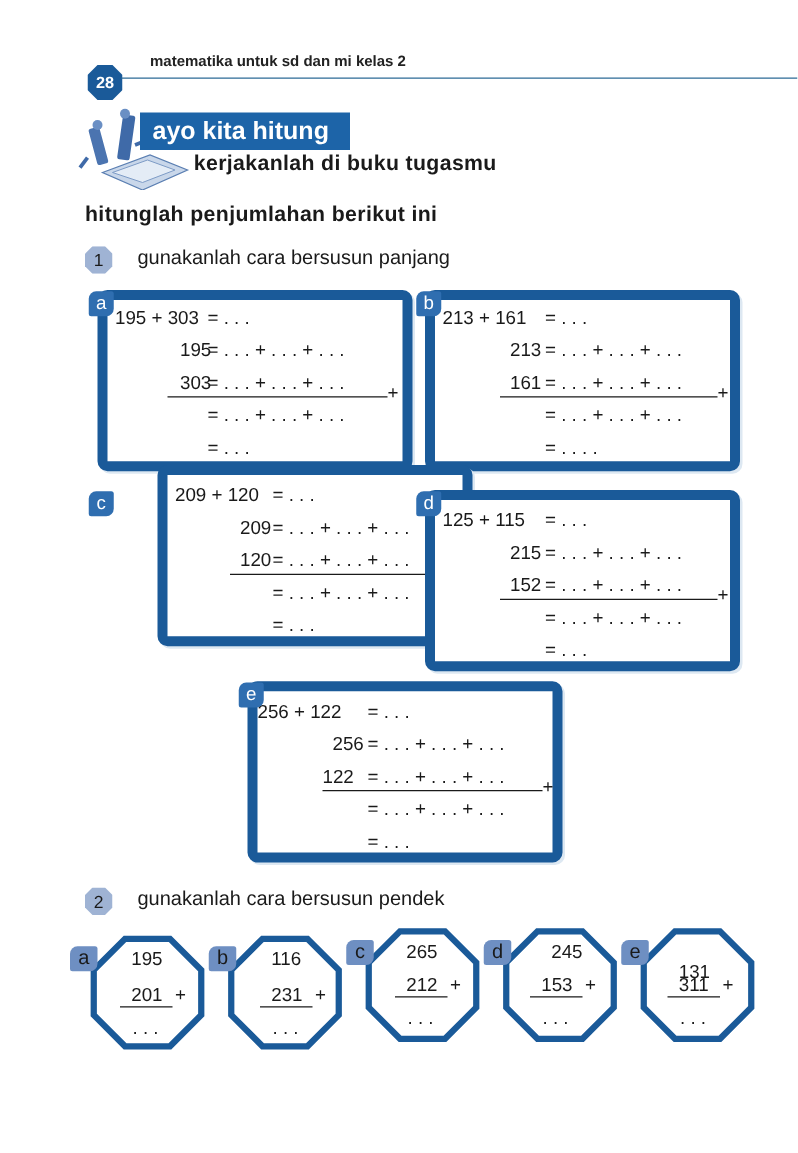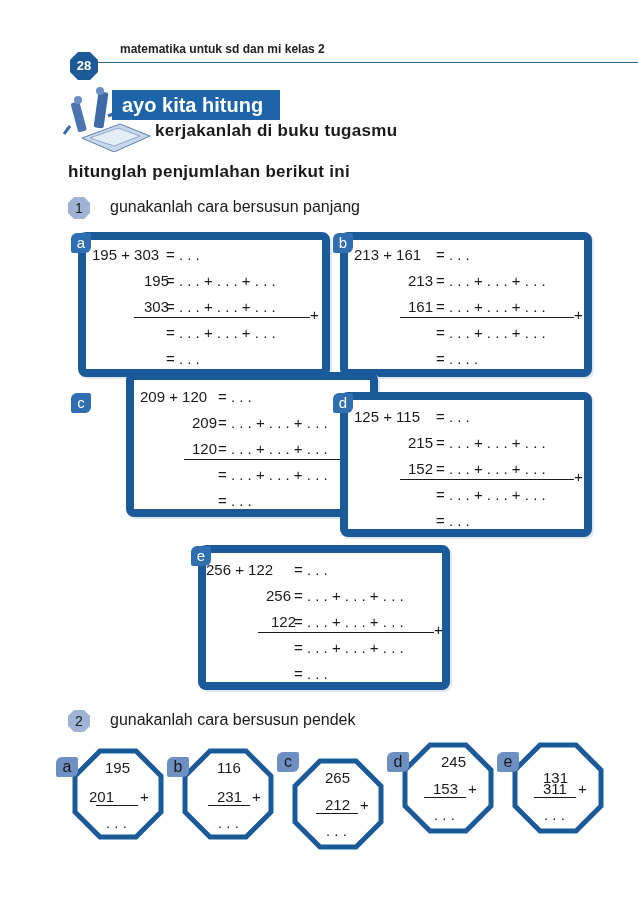--- a/index.html
+++ b/index.html
@@ -122,21 +122,21 @@
   <div class="line" style="left:88px; top:86px;">= . . . + . . . + . . .</div>
   <div class="line" style="left:88px; top:112px;">= . . .</div>
 </div>
 <div class="box-label" style="left:333px; top:393px;">d</div>
 
 <div class="sum-box" style="left:198px; top:545px;">
   <div class="line" style="left:0; top:8px;">256 + 122</div>
   <div class="line" style="left:88px; top:8px;">= . . .</div>
   <div class="line" style="left:60px; top:34px;">256</div>
   <div class="line" style="left:88px; top:34px;">= . . . + . . . + . . .</div>
-  <div class="line" style="left:65px; top:60px;text-align:right;">122</div>
+  <div class="line" style="left:52px; top:60px;text-align:right;">122</div>
   <div class="line" style="left:88px; top:60px;">= . . . + . . . + . . .</div>
   <div class="rule" style="left:52px; top:79px; width:176px;"></div>
   <div class="plus-mark" style="left:228px; top:68px;">+</div>
   <div class="line" style="left:88px; top:86px;">= . . . + . . . + . . .</div>
   <div class="line" style="left:88px; top:112px;">= . . .</div>
 </div>
 <div class="box-label" style="left:191px; top:546px;">e</div>
 
 <div class="num-badge" style="left:68px; top:710px;">
   <svg width="22" height="22" viewBox="0 0 22 22">
@@ -144,40 +144,40 @@
   </svg>
   <span>2</span>
 </div>
 <div class="task-text" style="left:110px; top:711px;">gunakanlah cara bersusun pendek</div>
 
 <div class="oct" style="left:72px; top:748px;">
   <svg width="92" height="92" viewBox="0 0 92 92">
     <polygon points="28,3 64,3 89,28 89,64 64,89 28,89 3,64 3,28" fill="#fff" stroke="#1a5a99" stroke-width="5"></polygon>
   </svg>
   <div class="oct-line" style="left:33px; top:11px;">195</div>
-  <div class="oct-line" style="left:17px; top:40px;">201</div>
+  <div class="oct-line" style="left:33px; top:40px;">201</div>
   <div class="oct-rule" style="left:24px; top:57px; width:42px;"></div>
   <div class="oct-line" style="left:68px; top:40px;">+</div>
   <div class="oct-line" style="left:34px; top:66px;">. . .</div>
 </div>
 <div class="oct-label" style="left:56px; top:757px;">a</div>
 
 <div class="oct" style="left:182px; top:748px;">
   <svg width="92" height="92" viewBox="0 0 92 92">
     <polygon points="28,3 64,3 89,28 89,64 64,89 28,89 3,64 3,28" fill="#fff" stroke="#1a5a99" stroke-width="5"></polygon>
   </svg>
   <div class="oct-line" style="left:35px; top:11px;">116</div>
   <div class="oct-line" style="left:35px; top:40px;">231</div>
   <div class="oct-rule" style="left:26px; top:57px; width:42px;"></div>
   <div class="oct-line" style="left:70px; top:40px;">+</div>
   <div class="oct-line" style="left:36px; top:66px;">. . .</div>
 </div>
 <div class="oct-label" style="left:167px; top:757px;">b</div>
 
-<div class="oct" style="left:292px; top:742px;margin-top:16px;">
+<div class="oct" style="left:292px; top:742px;">
   <svg width="92" height="92" viewBox="0 0 92 92">
     <polygon points="28,3 64,3 89,28 89,64 64,89 28,89 3,64 3,28" fill="#fff" stroke="#1a5a99" stroke-width="5"></polygon>
   </svg>
   <div class="oct-line" style="left:33px; top:11px;">265</div>
   <div class="oct-line" style="left:33px; top:38px;">212</div>
   <div class="oct-rule" style="left:24px; top:55px; width:42px;"></div>
   <div class="oct-line" style="left:68px; top:38px;">+</div>
   <div class="oct-line" style="left:34px; top:64px;">. . .</div>
 </div>
 <div class="oct-label" style="left:277px; top:752px;">c</div>

